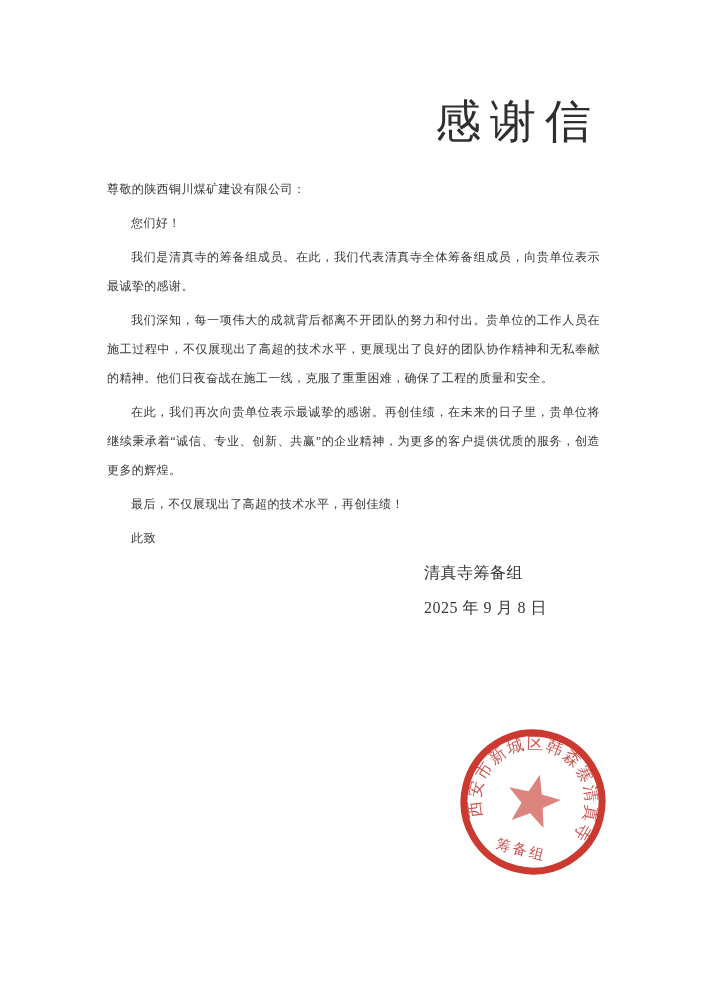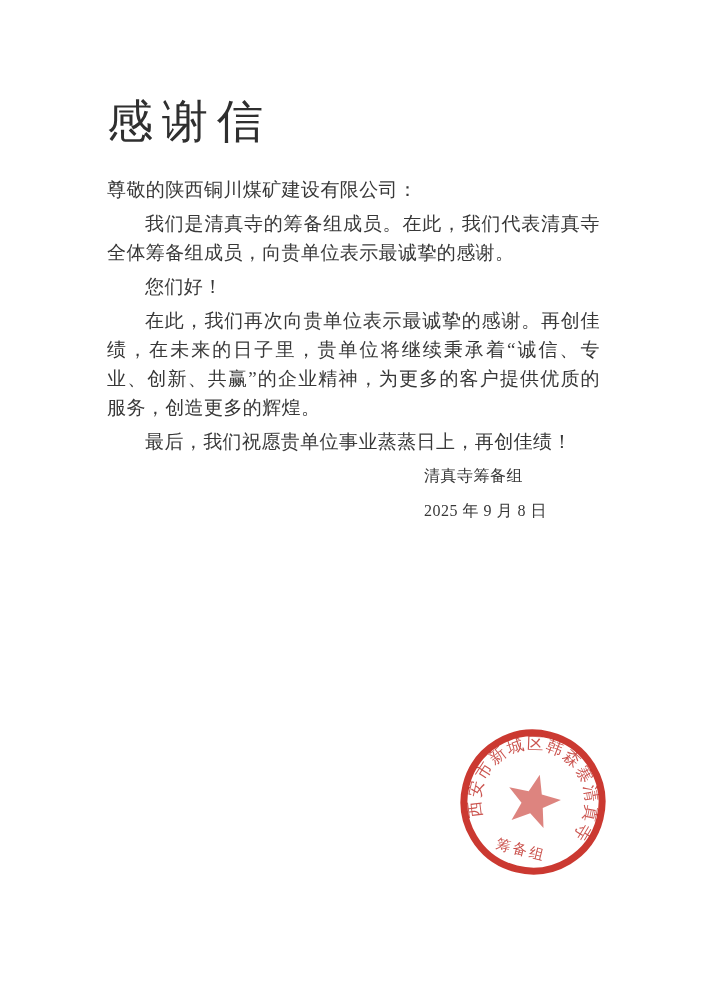--- a/index.html
+++ b/index.html
@@ -12,31 +12,31 @@
     width:707px;
     height:1000px;
     margin:0 auto;
     background:#ffffff;
     overflow:hidden;
     box-sizing:border-box;
     padding:96px 107px 0 107px;
     color:#383838;
   }
   .title{
-    text-align:left;
+    text-align:right;
     font-size:46px;
     line-height:52px;
     letter-spacing:9px;
     font-weight:400;
     color:#2f2f2f;
     margin:0 0 27px 0;
   }
   .body-text p{
     margin:0 0 5px 0;
-    font-size:19px;
+    font-size:12px;
     line-height:29px;
     letter-spacing:0.4px;
     text-align:justify;
     text-justify:inter-ideograph;
   }
   .body-text p.indent{ text-indent:2em; }
   .sign-block{
     margin-left:317px;
     margin-top:1px;
   }
@@ -59,24 +59,26 @@
 </style>
 </head>
 <body>
 
 <div class="page">
 
   <h1 class="title">感谢信</h1>
 
   <div class="body-text">
     <p>尊敬的陕西铜川煤矿建设有限公司：</p>
+    <p class="indent">您们好！</p>
     <p class="indent">我们是清真寺的筹备组成员。在此，我们代表清真寺全体筹备组成员，向贵单位表示最诚挚的感谢。</p>
-    <p class="indent">您们好！</p>
+    <p class="indent">我们深知，每一项伟大的成就背后都离不开团队的努力和付出。贵单位的工作人员在施工过程中，不仅展现出了高超的技术水平，更展现出了良好的团队协作精神和无私奉献的精神。他们日夜奋战在施工一线，克服了重重困难，确保了工程的质量和安全。</p>
     <p class="indent">在此，我们再次向贵单位表示最诚挚的感谢。再创佳绩，在未来的日子里，贵单位将继续秉承着“诚信、专业、创新、共赢”的企业精神，为更多的客户提供优质的服务，创造更多的辉煌。</p>
-    <p class="indent">最后，我们祝愿贵单位事业蒸蒸日上，再创佳绩！</p>
+    <p class="indent">最后，不仅展现出了高超的技术水平，再创佳绩！</p>
+    <p class="indent">此致</p>
   </div>
 
   <div class="sign-block">
     <p>清真寺筹备组</p>
     <p>2025 年 9 月 8 日</p>
   </div>
 
   <div class="stamp">
     <svg width="160" height="160" viewBox="0 0 160 160" xmlns="http://www.w3.org/2000/svg">
       <g transform="rotate(14 80 80)">

